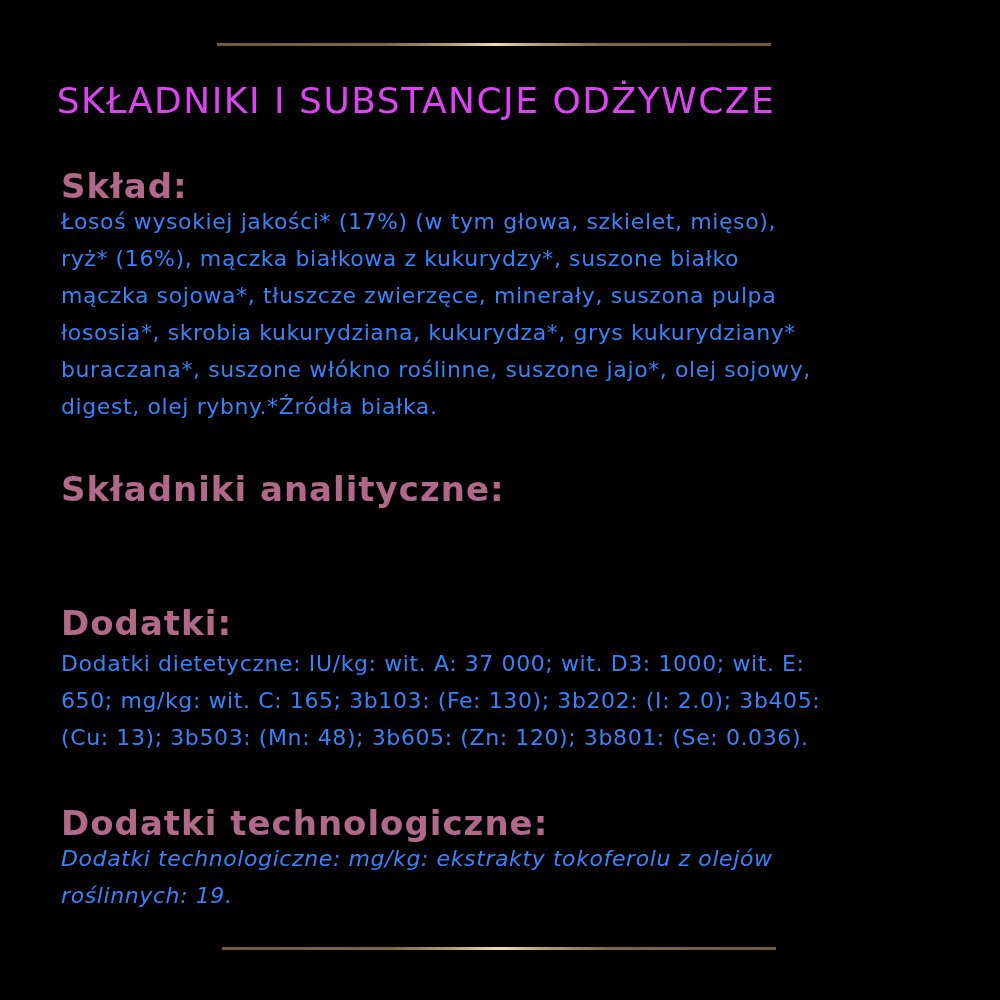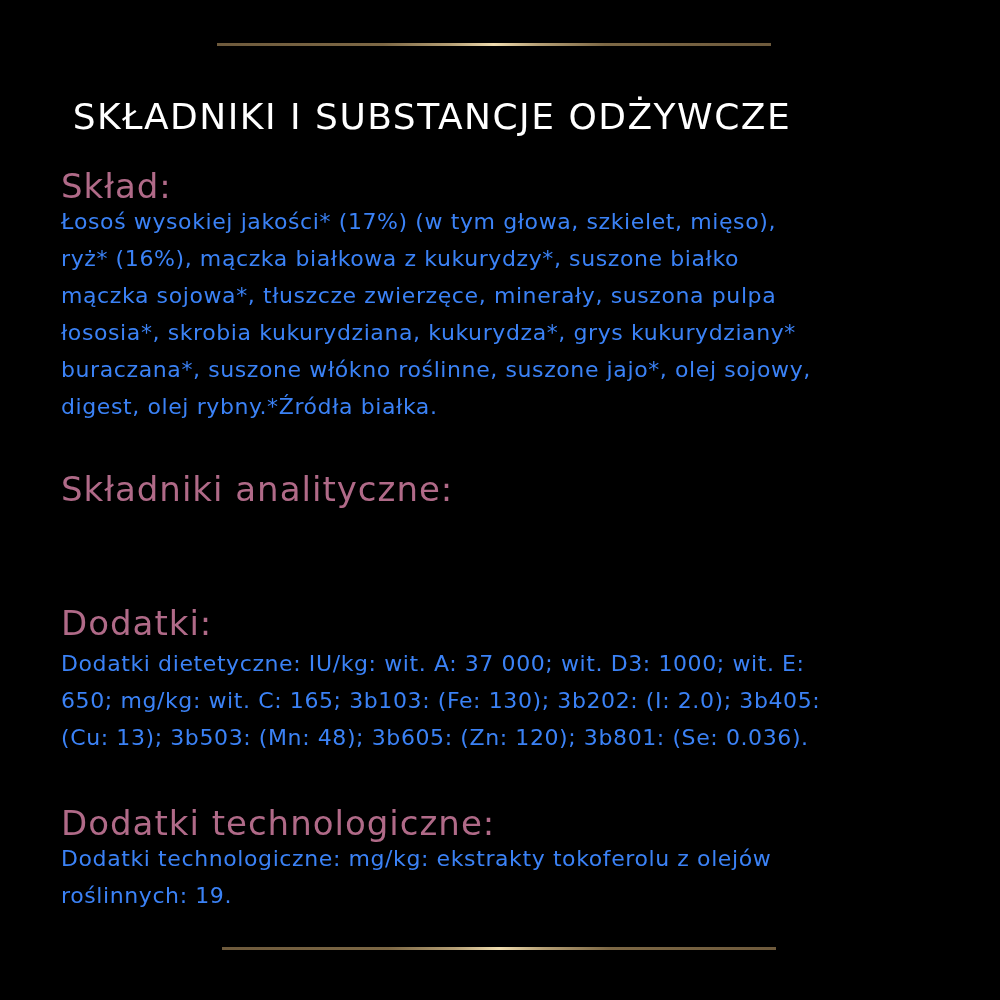--- a/index.html
+++ b/index.html
@@ -34,56 +34,56 @@
     .divider.bottom { top: 947px; left: 222px; width: 554px; }
 
     .title {
       position: absolute;
       top: 80px;
       left: 0;
       width: 832px;
       text-align: center;
       font-size: 36px;
       letter-spacing: 1.5px;
-      color: #ffffff;
+      color: #d946ef;
       font-weight: normal;
-      margin: 16px;
+      margin: 0;
     }
 
     .section {
       position: absolute;
       left: 61px;
       width: 900px;
     }
     .section-heading {
       font-size: 34px;
       line-height: 40px;
       color: #b06a88;
       letter-spacing: 1px;
       margin: 0;
-      font-weight: normal;
+      font-weight: bold;
     }
     .line {
       font-size: 22px;
       line-height: 37px;
       color: #3b82f6;
       letter-spacing: 0.6px;
       white-space: nowrap;
     }
 
     #sec-sklad { top: 166px; }
     #sec-analityczne { top: 459px; margin-top: 10px; }
     #sec-dodatki { top: 603px; }
     #sec-technologiczne { top: 803px; }
 
     .section .lines { margin-top: 0px; }
     #sec-sklad .lines { margin-top: -3px; }
     #sec-analityczne .lines { margin-top: -2px; }
     #sec-dodatki .lines { margin-top: 2px; }
-    #sec-technologiczne .lines { margin-top: -3px; }
+    #sec-technologiczne .lines { margin-top: -3px; font-style: italic; }
   </style>
 </head>
 <body>
 
 <div class="divider top"></div>
 
 <h1 class="title">SKŁADNIKI I SUBSTANCJE ODŻYWCZE</h1>
 
 <div class="section" id="sec-sklad">
   <h2 class="section-heading">Skład:</h2>

